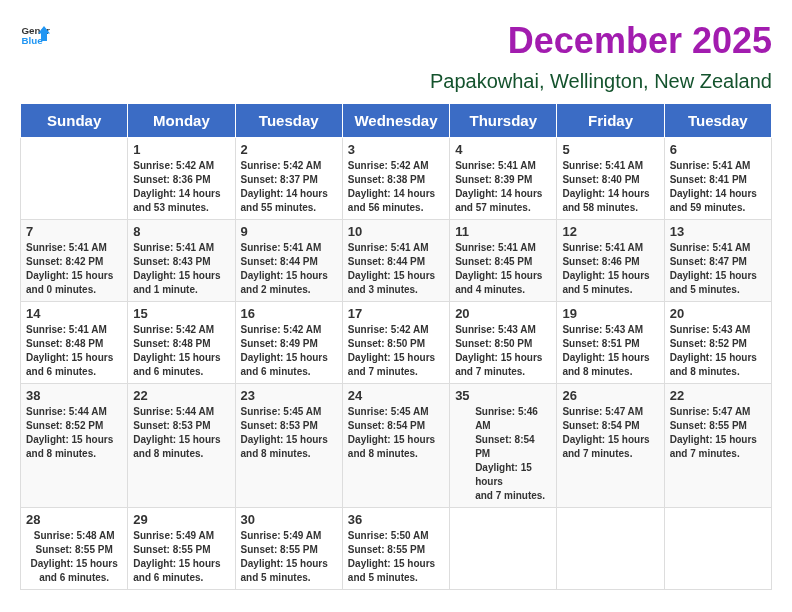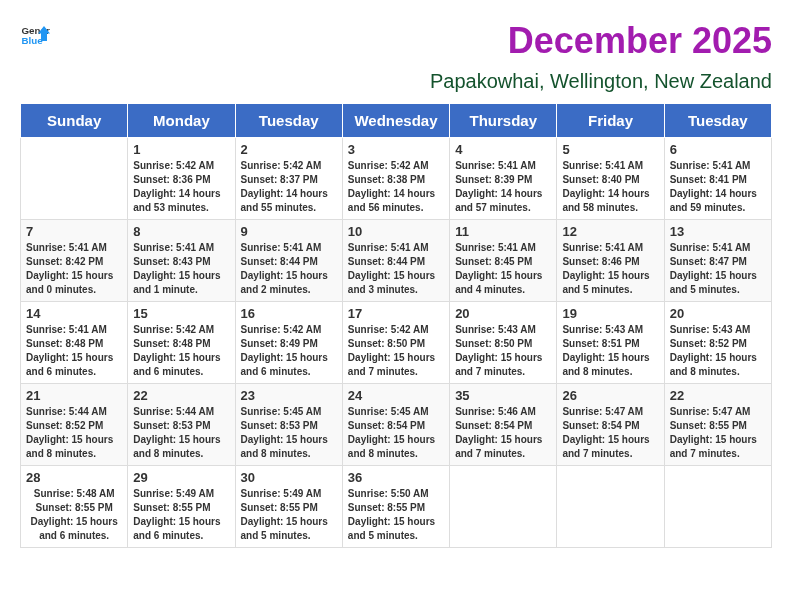--- a/index.html
+++ b/index.html
@@ -255,21 +255,21 @@
         <td class="cal-cell">
           <div class="day-num">20</div>
           <div class="cell-info" style="white-space: pre-line;">Sunrise: 5:43 AM
 Sunset: 8:52 PM
 Daylight: 15 hours
 and 8 minutes.</div>
         </td>
       </tr>
       <tr>
         <td class="cal-cell">
-          <div class="day-num">21</div>
+          <div class="day-num">38</div>
           <div class="cell-info" style="white-space: pre-line;">Sunrise: 5:44 AM
 Sunset: 8:52 PM
 Daylight: 15 hours
 and 8 minutes.</div>
         </td>
         <td class="cal-cell">
           <div class="day-num">22</div>
           <div class="cell-info" style="white-space: pre-line;">Sunrise: 5:44 AM
 Sunset: 8:53 PM
 Daylight: 15 hours
@@ -284,21 +284,21 @@
         </td>
         <td class="cal-cell">
           <div class="day-num">24</div>
           <div class="cell-info" style="white-space: pre-line;">Sunrise: 5:45 AM
 Sunset: 8:54 PM
 Daylight: 15 hours
 and 8 minutes.</div>
         </td>
         <td class="cal-cell">
           <div class="day-num">35</div>
-          <div class="cell-info" style="white-space: pre-line;">Sunrise: 5:46 AM
+          <div class="cell-info" style="white-space: pre-line; margin-left: 20px;">Sunrise: 5:46 AM
 Sunset: 8:54 PM
 Daylight: 15 hours
 and 7 minutes.</div>
         </td>
         <td class="cal-cell">
           <div class="day-num">26</div>
           <div class="cell-info" style="white-space: pre-line;">Sunrise: 5:47 AM
 Sunset: 8:54 PM
 Daylight: 15 hours
 and 7 minutes.</div>

